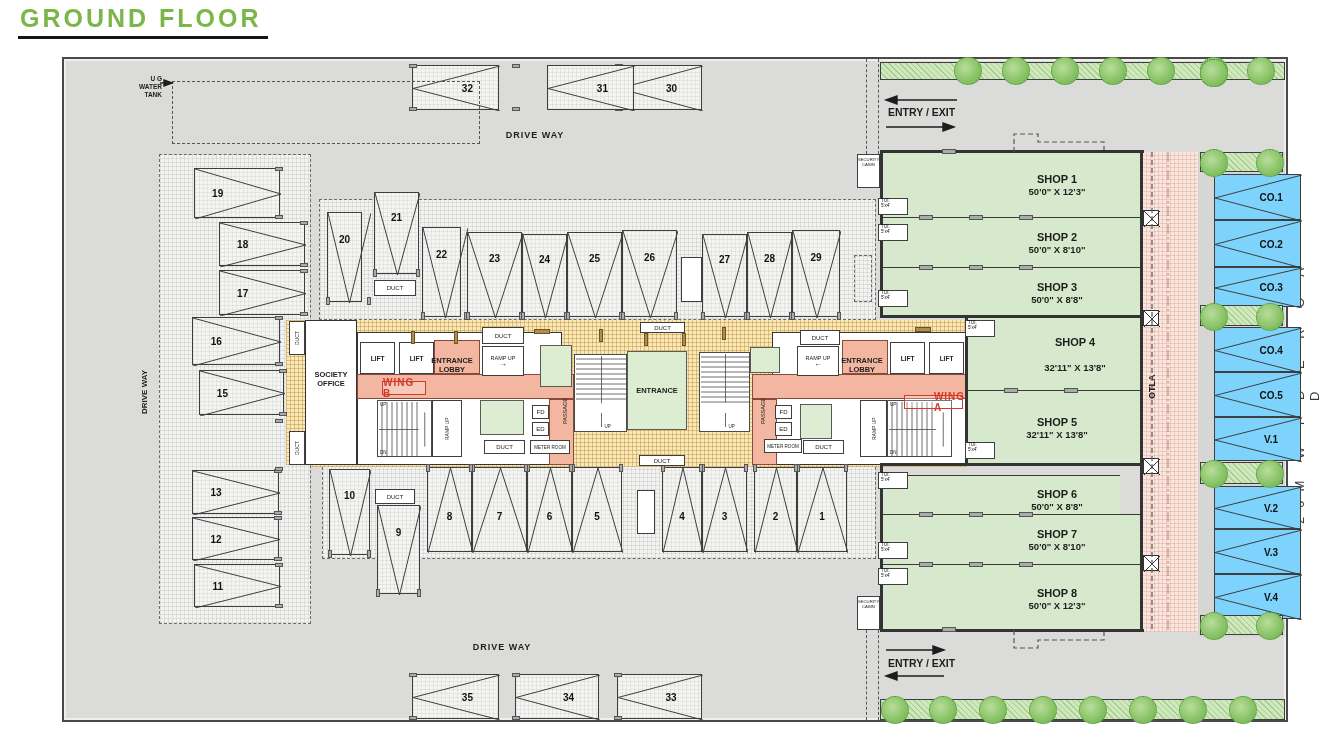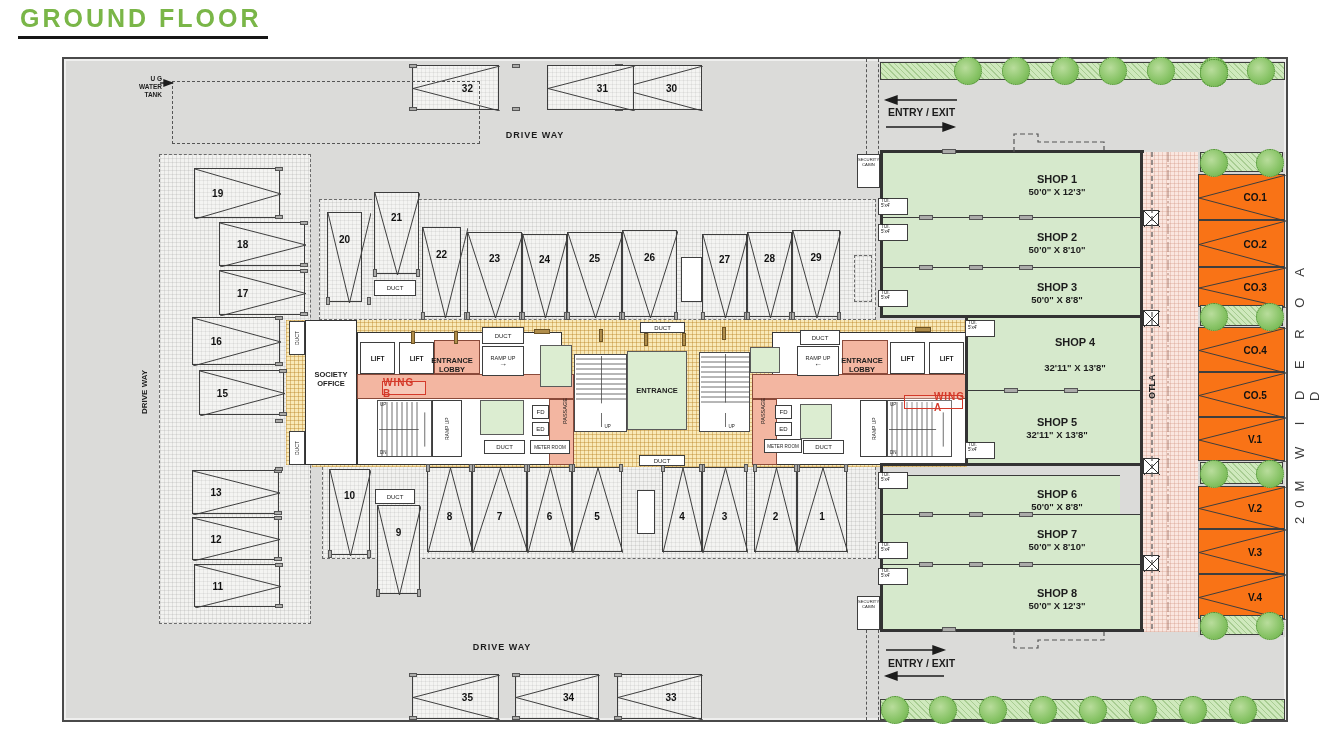--- a/index.html
+++ b/index.html
@@ -33,21 +33,21 @@
     border:1px solid #3e3e3e;}
   .whitebox{background:#fff;border:1px solid #3e3e3e;}
   .block{background:#fff;border:1.5px solid #333;}
   .wall{background:#333;}
   .stall{border:1px solid #3e3e3e;background-color:#f4f4f2;background-image:
     repeating-linear-gradient(0deg,rgba(110,110,110,.10) 0 .6px,transparent .6px 4px),
     repeating-linear-gradient(90deg,rgba(110,110,110,.10) 0 .6px,transparent .6px 4px);}
   .stall svg,.stairs svg{position:absolute;left:0;top:0;}
   .num{position:absolute;transform:translate(-50%,-50%);font-size:10px;font-weight:bold;color:#111;}
   .rnum{position:absolute;transform:translate(-50%,-50%);font-size:10px;font-weight:bold;color:#111;}
-  .costall{border:1px solid #3e3e3e;background:#f97316;}
+  .costall{border:1px solid #3e3e3e;background:#7dd3fc;margin-left:16px;}
   .shop{background:#d6e9cc;border-top:1.5px solid #3a3a3a;}
   .shoplbl{position:absolute;top:0;height:100%;display:flex;flex-direction:column;
     justify-content:center;align-items:center;transform:translateX(-50%);text-align:center;}
   .shoplbl .n{font-size:11px;font-weight:bold;color:#1d1d1d;}
   .shoplbl .s{font-size:9.5px;font-weight:bold;color:#1d1d1d;margin-top:1px;white-space:nowrap;}
   .lbl{position:absolute;color:#1d1d1d;}
   .c{display:flex;align-items:center;justify-content:center;text-align:center;}
   .vtext{writing-mode:vertical-rl;transform:rotate(180deg);}
   .smallbox{background:#fff;border:1px solid #3e3e3e;display:flex;align-items:center;
     justify-content:center;font-size:6px;color:#1d1d1d;}

